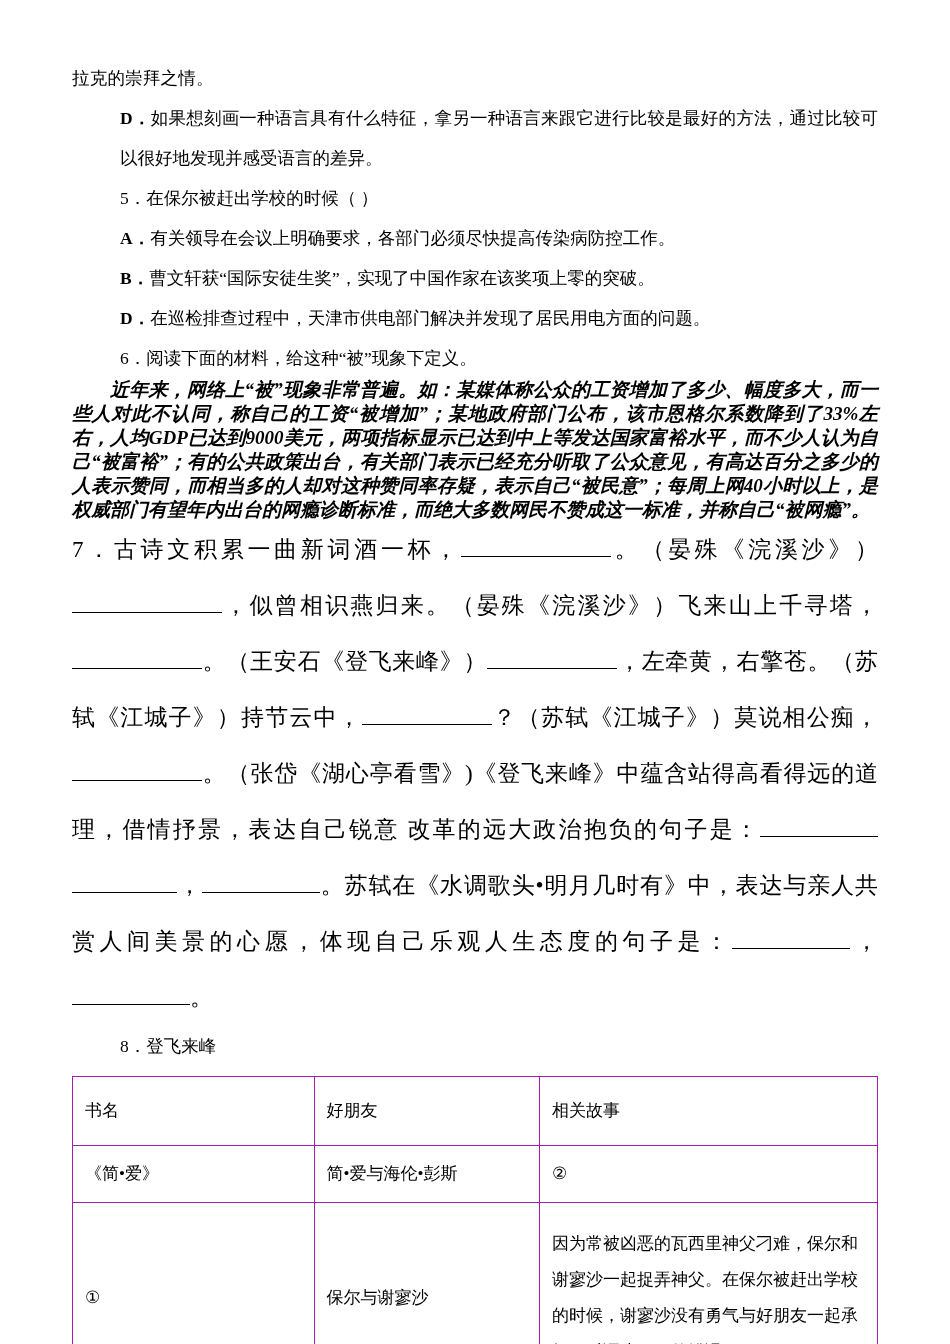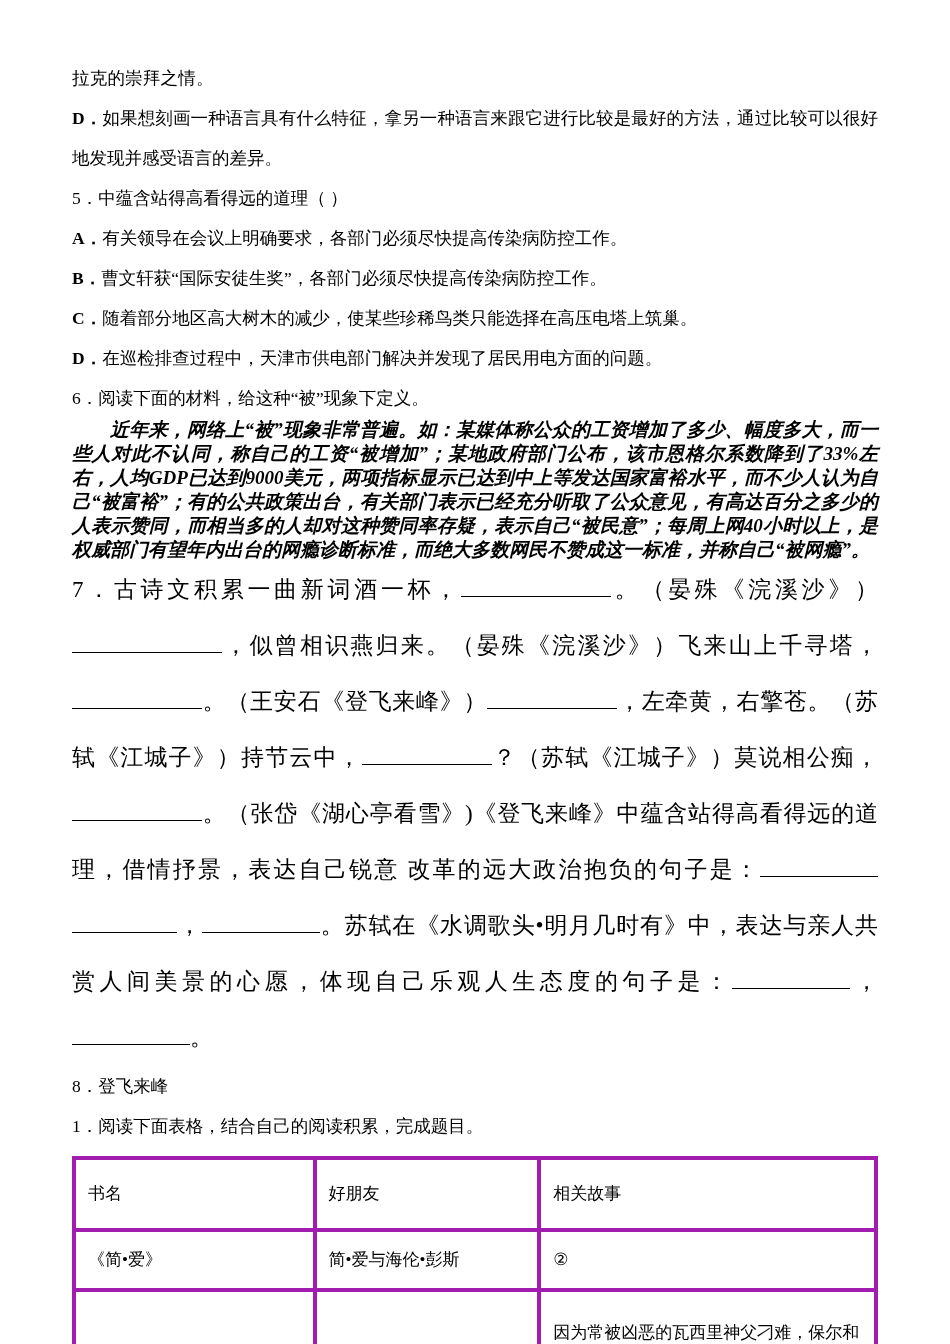--- a/index.html
+++ b/index.html
@@ -26,20 +26,21 @@
   .line {
     font-size: 17.5px;
     line-height: 40px;
     letter-spacing: 0.2px;
   }
   .para {
     font-size: 17.5px;
     line-height: 40px;
     text-align: justify;
     text-justify: inter-ideograph;
+    margin-left: 48px;
   }
   .num-label {
     font-family: "Liberation Serif", serif;
   }
   .opt-letter {
     font-weight: bold;
     font-family: "Liberation Serif", serif;
   }
   
   .material {
@@ -67,21 +68,21 @@
   .b-md { width: 118px; }
   .b-sm { width: 105px; }
   table.book-table {
     width: 100%;
     border-collapse: collapse;
     margin-top: 10px;
     margin-bottom: 6px;
     table-layout: fixed;
   }
   table.book-table td, table.book-table th {
-    border: 4px solid #a21caf;
+    border: 1px solid #a21caf;
     padding: 10px 12px;
     font-size: 17px;
     line-height: 36px;
     vertical-align: middle;
     text-align: left;
     font-weight: normal;
   }
   table.book-table th {
     height: 48px;
   }
@@ -98,39 +99,37 @@
 </style>
 </head>
 <body>
 
 <div class="page">
 
   <p class="line">拉克的崇拜之情。</p>
 
   <p class="para"><span class="opt-letter">D．</span><span>如果想刻画一种语言具有什么特征，拿另一种语言来跟它进行比较是最好的方法，通过比较可以很好地发现并感受语言的差异。</span></p>
 
-  <p class="para"><span class="num-label">5．</span><span>中蕴含站得高看得远的道理（      ）</span></p>
+  <p class="para"><span class="num-label">5．</span><span>在保尔被赶出学校的时候（      ）</span></p>
 
   <p class="para"><span class="opt-letter">A．</span><span>有关领导在会议上明确要求，各部门必须尽快提高传染病防控工作。</span></p>
 
-  <p class="para"><span class="opt-letter">B．</span><span>曹文轩获“国际安徒生奖”，各部门必须尽快提高传染病防控工作。</span></p>
+  <p class="para"><span class="opt-letter">B．</span><span>曹文轩获“国际安徒生奖”，实现了中国作家在该奖项上零的突破。</span></p>
 
-  <p class="para"><span class="opt-letter">C．</span><span>随着部分地区高大树木的减少，使某些珍稀鸟类只能选择在高压电塔上筑巢。</span></p>
 
   <p class="para"><span class="opt-letter">D．</span><span>在巡检排查过程中，天津市供电部门解决并发现了居民用电方面的问题。</span></p>
 
   <p class="para"><span class="num-label">6．</span><span>阅读下面的材料，给这种“被”现象下定义。</span></p>
 
   <p class="material">近年来，网络上“被”现象非常普遍。如：某媒体称公众的工资增加了多少、幅度多大，而一些人对此不认同，称自己的工资“被增加”；某地政府部门公布，该市恩格尔系数降到了33%左右，人均GDP已达到9000美元，两项指标显示已达到中上等发达国家富裕水平，而不少人认为自己“被富裕”；有的公共政策出台，有关部门表示已经充分听取了公众意见，有高达百分之多少的人表示赞同，而相当多的人却对这种赞同率存疑，表示自己“被民意”；每周上网40小时以上，是权威部门有望年内出台的网瘾诊断标准，而绝大多数网民不赞成这一标准，并称自己“被网瘾”。</p>
 
   <p class="poetry"><span class="num-label">7．</span><span>古诗文积累一曲新词酒一杯，</span><span class="blank b-xl"></span><span>。（晏殊《浣溪沙》）</span><span class="blank b-xl"></span><span>，似曾相识燕归来。（晏殊《浣溪沙》）飞来山上千寻塔，</span><span class="blank b-lg"></span><span>。（王安石《登飞来峰》）</span><span class="blank b-lg"></span><span>，左牵黄，右擎苍。（苏轼《江城子》）持节云中，</span><span class="blank b-lg"></span><span>？（苏轼《江城子》）莫说相公痴，</span><span class="blank b-lg"></span><span>。（张岱《湖心亭看雪》)《登飞来峰》中蕴含站得高看得远的道理，借情抒景，表达自己锐意 改革的远大政治抱负的句子是：</span><span class="blank b-md"></span><span class="blank b-sm"></span><span>，</span><span class="blank b-md"></span><span>。苏轼在《水调歌头•明月几时有》中，表达与亲人共赏人间美景的心愿，体现自己乐观人生态度的句子是：</span><span class="blank b-md"></span><span>，</span><span class="blank b-md"></span><span>。</span></p>
 
   <p class="para"><span class="num-label">8．</span><span>登飞来峰</span></p>
 
-  <p class="para"><span class="num-label">1．</span><span>阅读下面表格，结合自己的阅读积累，完成题目。</span></p>
 
   <table class="book-table">
     <colgroup>
       <col class="col1">
         <col class="col2">
         <col class="col3">
     </colgroup>
     <tbody>
       <tr>
         <th>书名</th>

